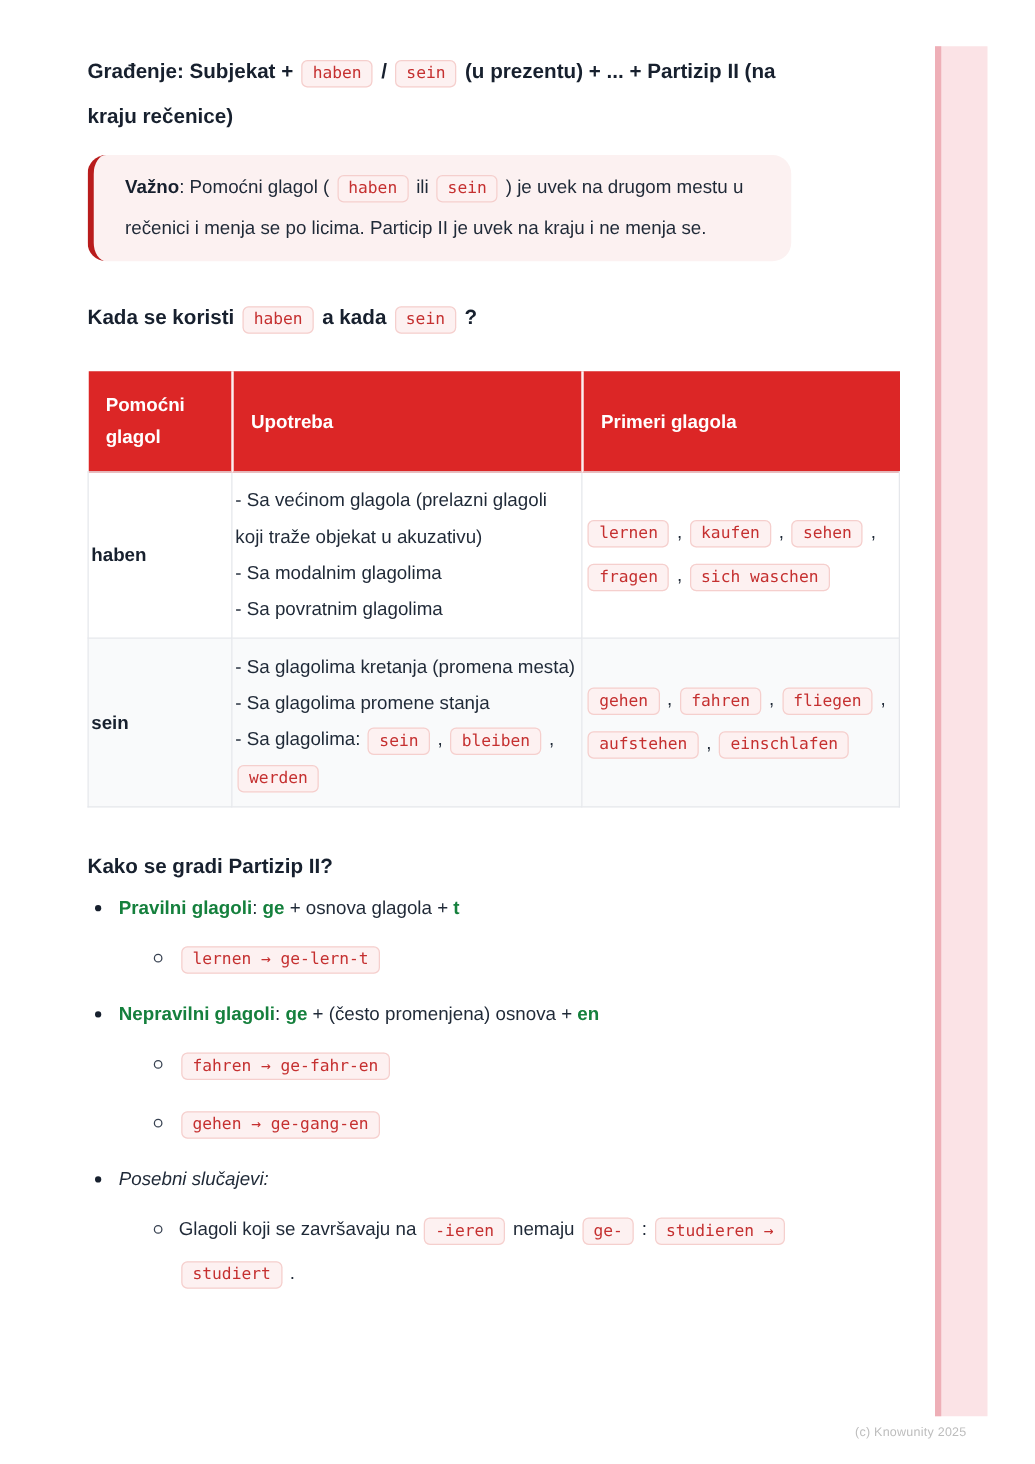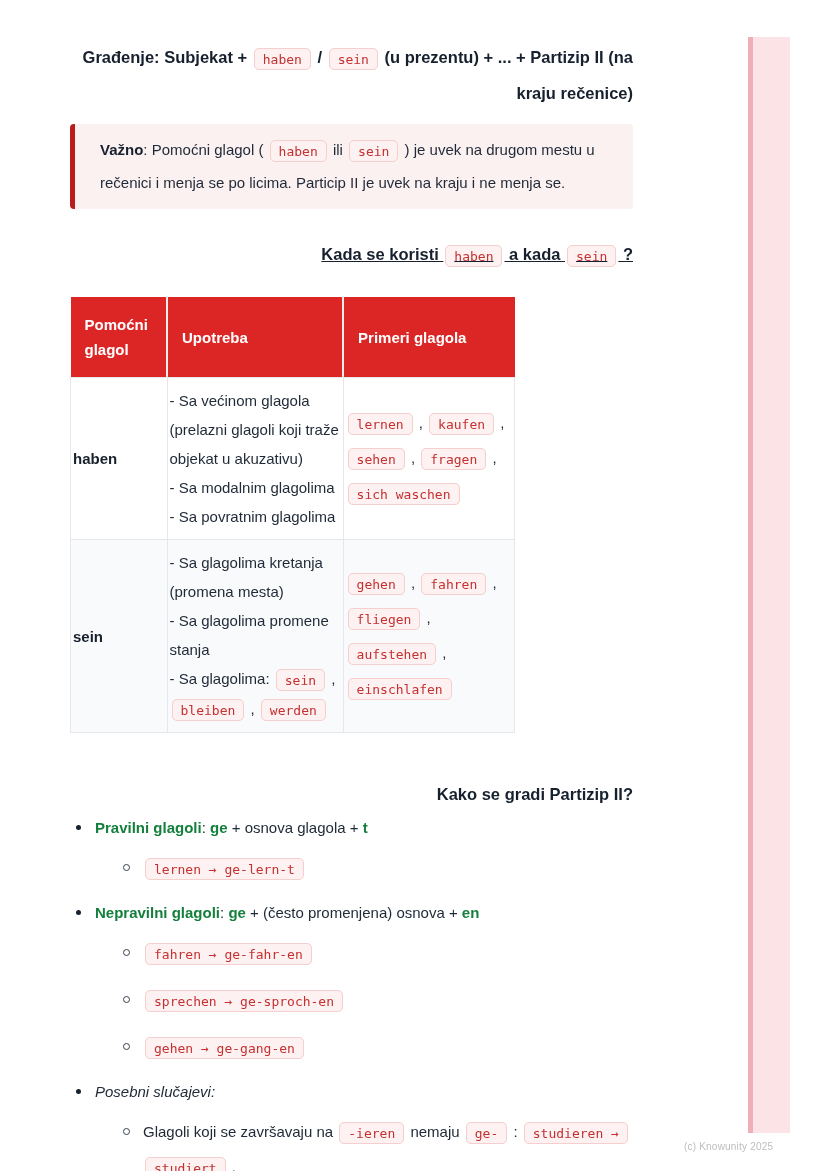--- a/index.html
+++ b/index.html
@@ -19,47 +19,47 @@
     background:#fbe3e6; border-left:5px solid #eeafb7; z-index:1;
   }
   .watermark {
     position:absolute; left:684px; top:1102px; z-index:2;
     font-size:10px; color:#bdbdbd; letter-spacing:.2px; white-space:nowrap;margin-top:39px;
   }
 
   .content { position:absolute; left:70px; top:40px; width:563px; z-index:3; }
 
   .heading {
-    font-size:16.5px; font-weight:700; color:#17202e; line-height:34px;text-align:right;
+    font-size:16.5px; font-weight:700; color:#17202e; line-height:34px;
   }
   .doc-title { margin-bottom:14px; }
 
   
   code.chip {
     font-family:"DejaVu Sans Mono","Liberation Mono",monospace;
     font-size:13px; font-weight:400; font-style:normal;
     color:#c53030; background:#fdf1f1;
     border:1px solid #f5cfcd; border-radius:5px;
     padding:2.5px 8px; margin:0 2px;
     -webkit-box-decoration-break:clone; box-decoration-break:clone;
   }
 
   
   .callout {
-    background:#fcf1f1; border-left:5px solid #b91c1c; border-radius:4px;
+    background:#fcf1f1; border-left:5px solid #b91c1c; border-radius:15px;
     padding:10px 16px 10px 25px; margin-bottom:28px;
   }
   .callout p { font-size:15px; line-height:32px; color:#1f2937; }
   .callout strong { color:#17202e; }
 
-  .usage-heading { margin-bottom:24px;text-decoration:underline; }
+  .usage-heading { margin-bottom:24px; }
 
   
   table.usage-table {
-    width:445px; border-collapse:collapse; margin-bottom:44px;
+    width:650px; border-collapse:collapse; margin-bottom:30px;
     font-size:15px;
   }
   table.usage-table col.c1 { width:100px; }
   table.usage-table col.c2 { width:243px; }
   table.usage-table col.c3 { width:220px; }
   .usage-table thead th {
     background:#dc2626; color:#ffffff; font-weight:600; text-align:left;
     padding:15px 14px; line-height:25px; vertical-align:middle;
   }
   .usage-table thead th + th { border-left:2px solid rgba(255,255,255,.9); }
@@ -153,21 +153,20 @@
       <li>
         <span class="li-text"><strong>Pravilni glagoli</strong>: <strong>ge</strong> + osnova glagola + <strong>t</strong></span>
         <ul class="l2">
           <li><code class="chip">lernen → ge-lern-t</code></li>
         </ul>
       </li>
       <li>
         <span class="li-text"><strong>Nepravilni glagoli</strong>: <strong>ge</strong> + (često promenjena) osnova + <strong>en</strong></span>
         <ul class="l2">
           <li><code class="chip">fahren → ge-fahr-en</code></li>
-          <li><code class="chip">sprechen → ge-sproch-en</code></li>
           <li><code class="chip">gehen → ge-gang-en</code></li>
         </ul>
       </li>
       <li class="special">
         <span class="li-text"><em>Posebni slučajevi:</em></span>
         <ul class="l2">
           <li>Glagoli koji se završavaju na <code class="chip">-ieren</code> nemaju <code class="chip">ge-</code> : <code class="chip">studieren → studiert</code> .</li>
 
         </ul>
       </li>

